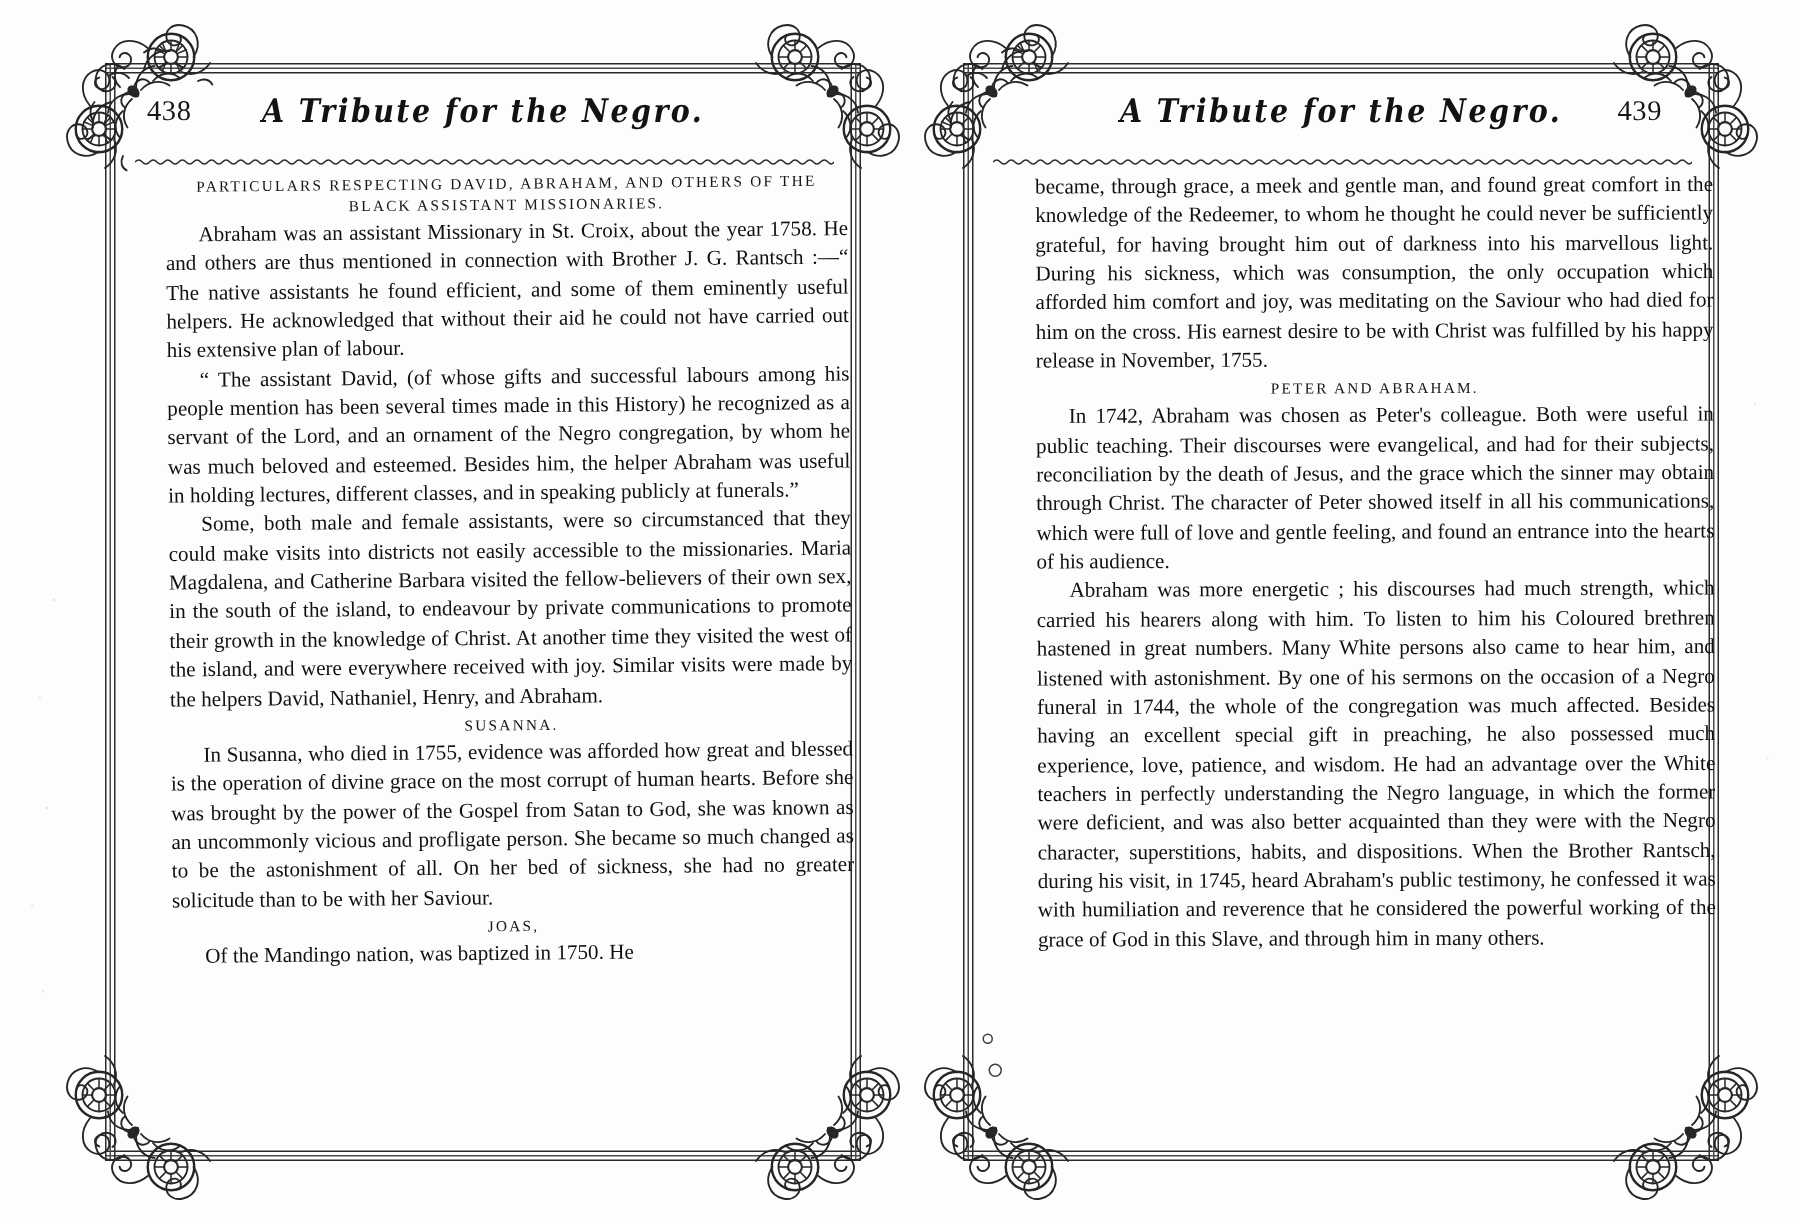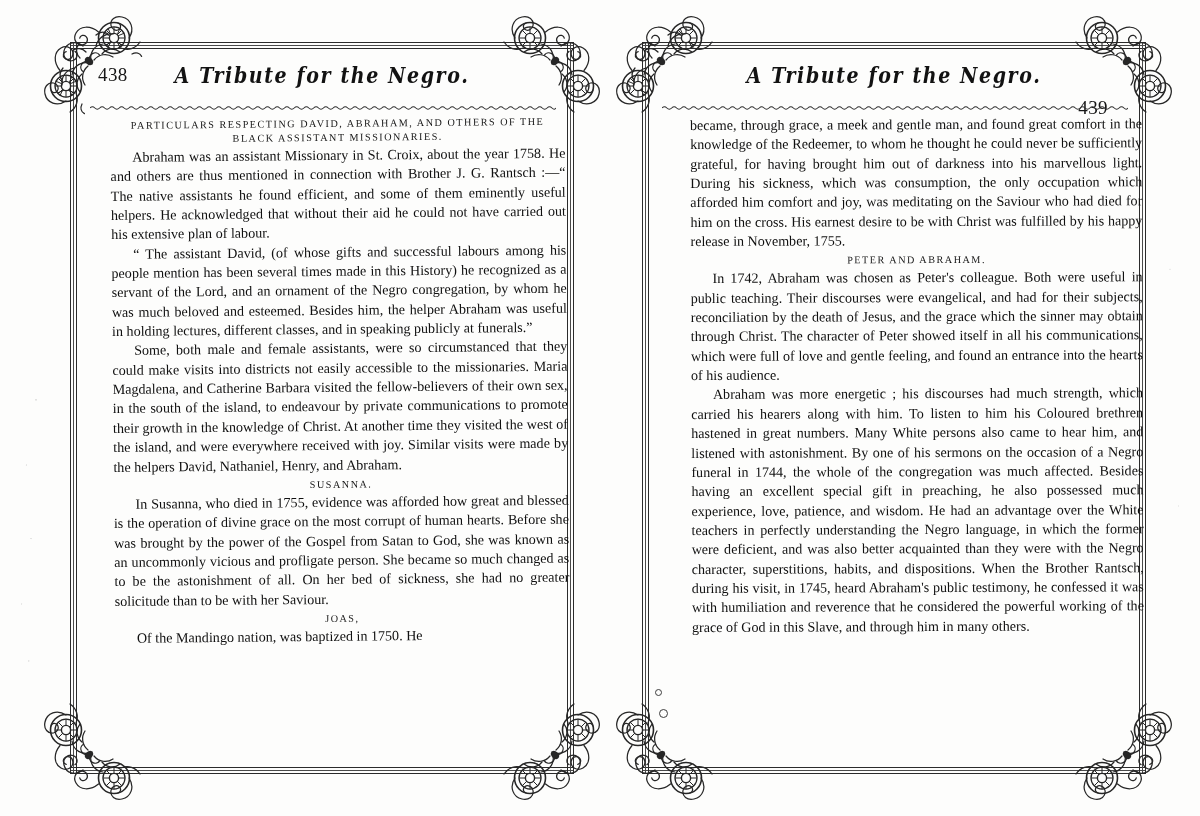--- a/index.html
+++ b/index.html
@@ -112,21 +112,21 @@
     height: 34px;
   }
   .folio {
     position: absolute;
     top: 2px;
     font-size: 19px;
     letter-spacing: .4px;
     color: #161616;
   }
   .folio.left  { left: 10px; }
-  .folio.right { right: 20px; margin-top: 33px; }
+  .folio.right { right: 20px; }
 
   .running-title {
     position: absolute;
     left: 0; right: 0;
     top: 0;
     text-align: center;
     font-family: "DejaVu Serif", "Liberation Serif", serif;
     font-size: 19px;
     font-weight: 700;
     font-style: italic;

